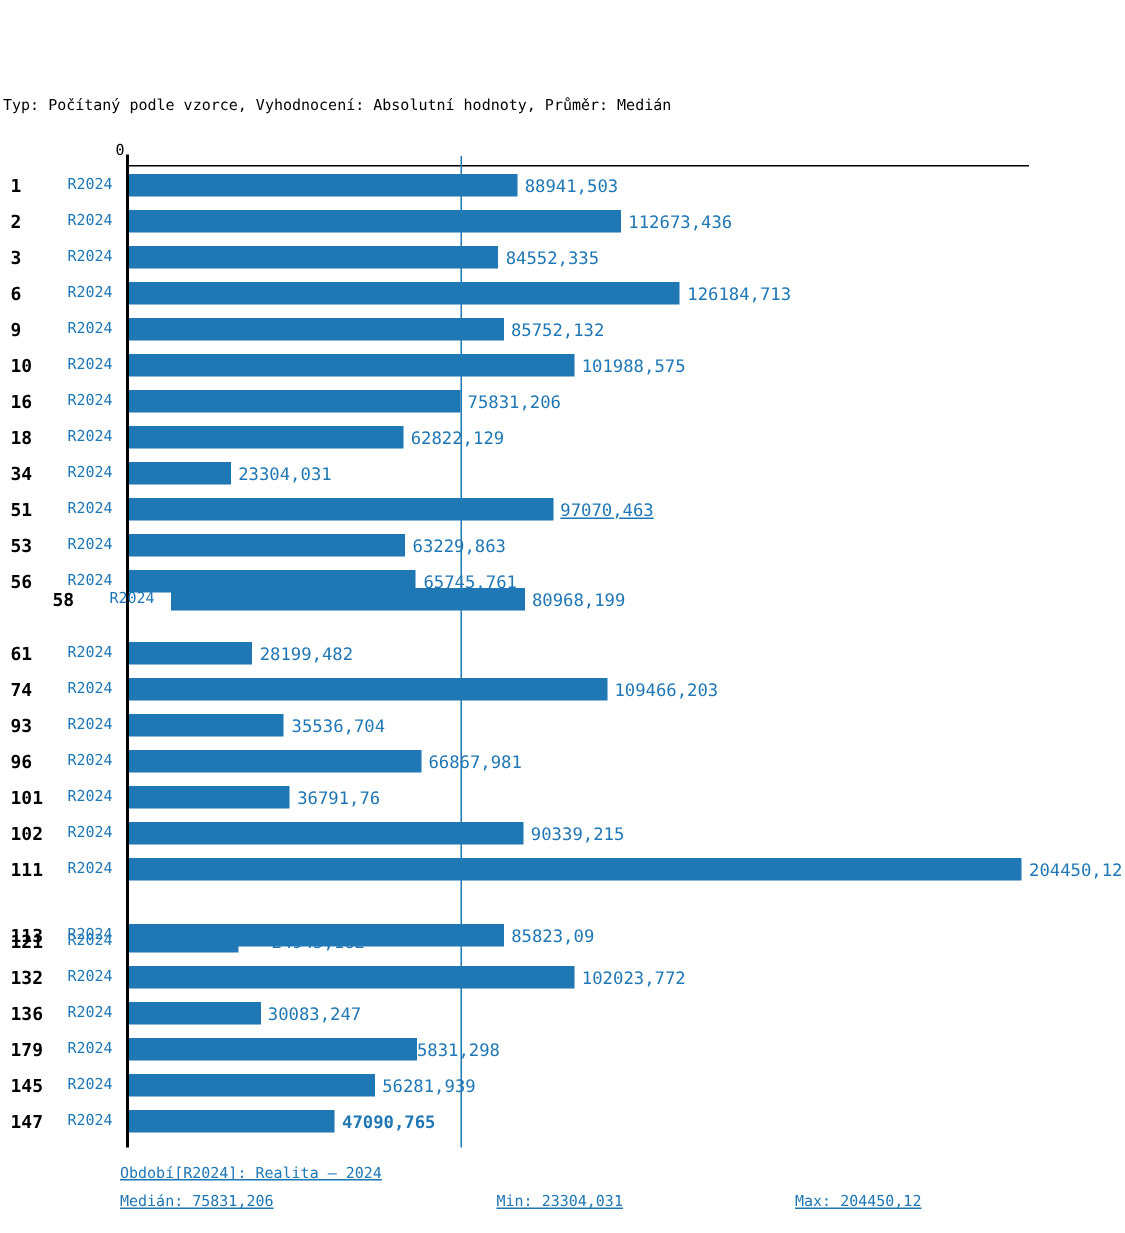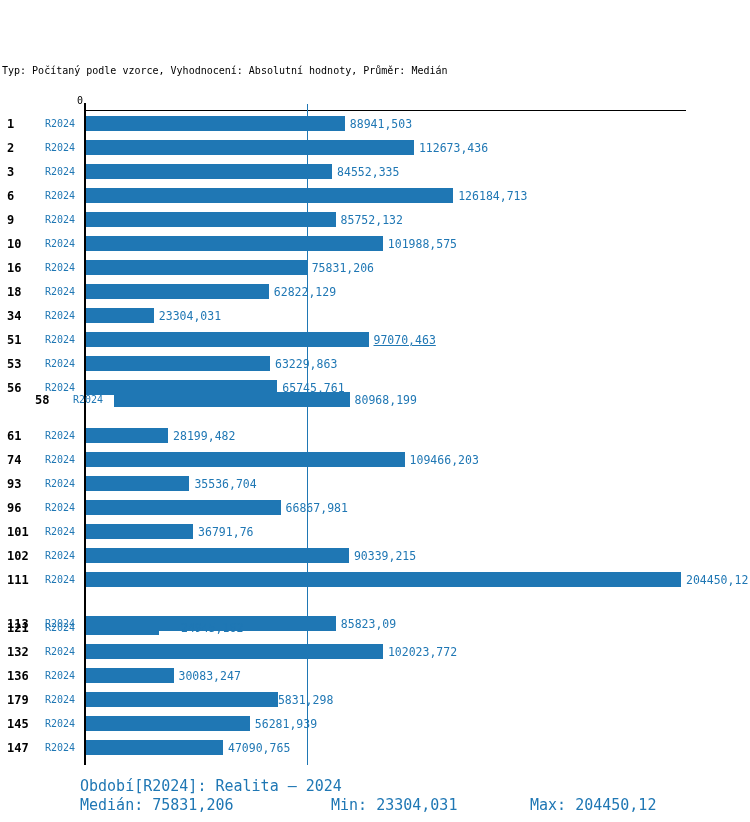--- a/index.html
+++ b/index.html
@@ -55,22 +55,23 @@
     background:var(--bar,#1F77B4);
     z-index:2;
   }
   .rval{
     position:absolute;top:0;line-height:24px;
     font-size:11.5px;color:var(--accent,#1F77B4);
     white-space:nowrap;z-index:3;
   }
   .foot{
     position:absolute;
-    font-size:15px;color:var(--accent,#1F77B4);
+    font-size:10px;color:var(--accent,#1F77B4);
     white-space:nowrap;
+    text-decoration:underline;
   }
   .foot-period{left:80px;top:777px;}
   .foot-median{left:80px;top:796px;}
   .foot-min{left:331px;top:796px;}
   .foot-max{left:530px;top:796px;}
 </style>
 </head>
 <body>
 
 <div class="page" style="--bar: #1F77B4; --accent: #1F77B4;">
@@ -236,21 +237,21 @@
       <div class="row" style="top: 712px;">
         <span class="rnum">145</span>
         <span class="rper">R2024</span>
         <div class="rbar" style="width: 163.8px;"></div>
         <span class="rval" style="left: 254.8px;">56281,939</span>
       </div>
       <div class="row" style="top: 736px;">
         <span class="rnum">147</span>
         <span class="rper">R2024</span>
         <div class="rbar" style="width: 137px;"></div>
-        <span class="rval" style="left: 228px;">47090,765</span>
+        <span class="rval" style="left: 228px; font-weight: bold;">47090,765</span>
       </div>
     </div>
 
   <div class="foot foot-period">Období[R2024]: Realita – 2024</div>
   <div class="foot foot-median">Medián: 75831,206</div>
   <div class="foot foot-min">Min: 23304,031</div>
   <div class="foot foot-max">Max: 204450,12</div>
 
 </div>
 

